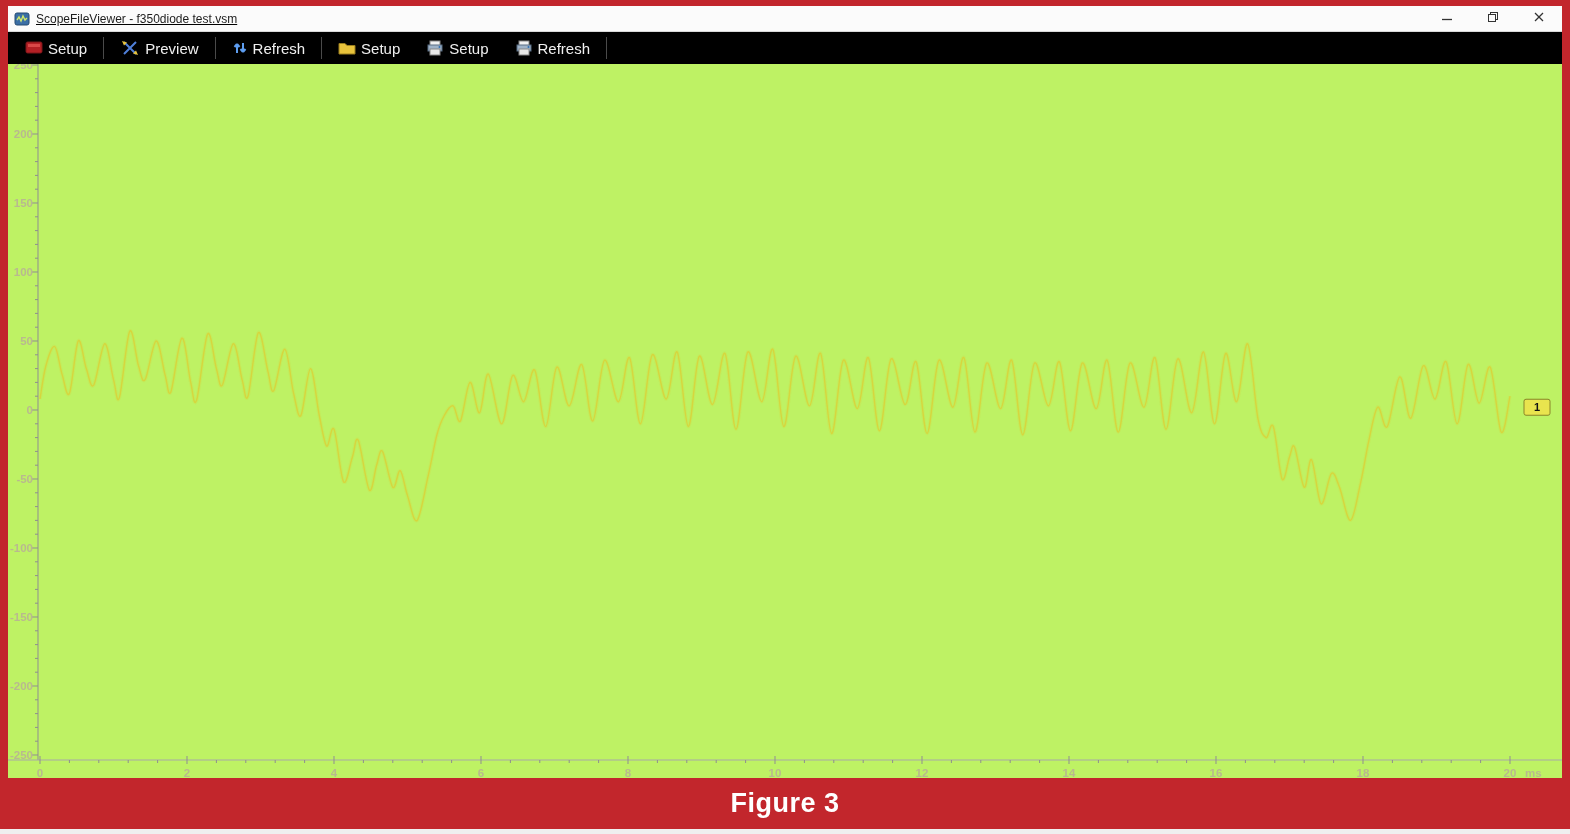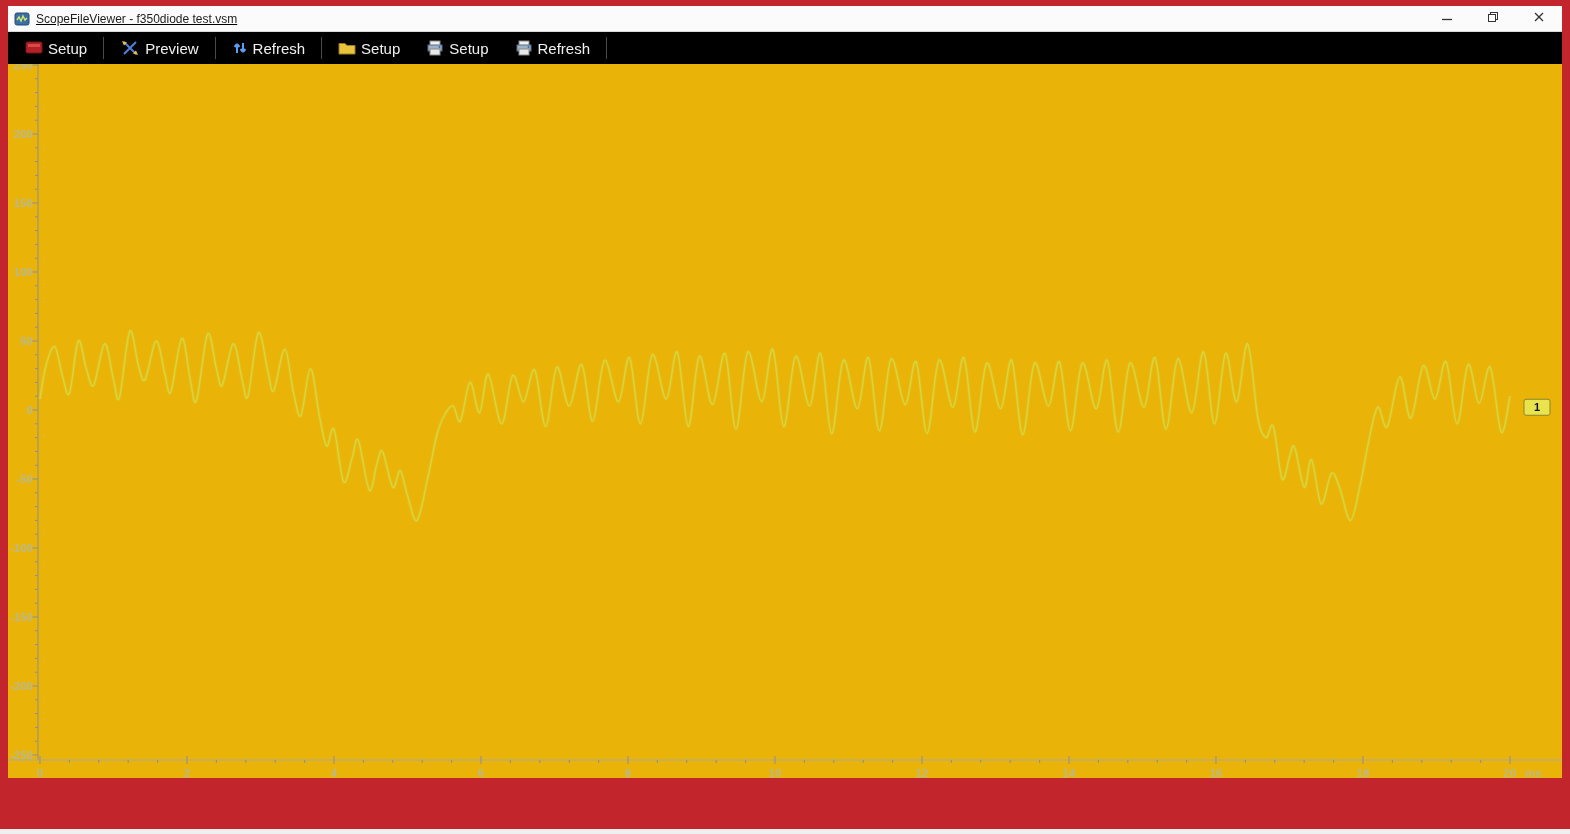--- a/index.html
+++ b/index.html
@@ -17,21 +17,21 @@
   .win-controls { margin-left: auto; display: flex; height: 100%; }
   .wc { width: 46px; height: 100%; display: flex; align-items: center; justify-content: center; background: transparent; border: none; cursor: pointer; }
 
   
   .toolbar { height: 32px; background: #000; display: flex; align-items: center; padding-left: 4px; }
   .tb { display: flex; align-items: center; gap: 5px; background: transparent; border: none; color: #f0f0f0; font-size: 15px; font-family: "Liberation Sans", sans-serif; padding: 0 13px; height: 28px; cursor: pointer; }
   .tb-ic { display: inline-flex; align-items: center; }
   .sep { width: 1px; height: 22px; background: #4a4a4a; margin: 0 3px; }
 
   
-  .scope { flex: 1; position: relative; background: #eab308; overflow: hidden; }
+  .scope { flex: 1; position: relative; background: #bef264; overflow: hidden; }
   #scope-svg { position: absolute; left: 0; top: 0; width: 1554px; height: 714px; }
   .axlbl { font: bold 11.5px "Liberation Sans", sans-serif; fill: #b9b98f; }
   .mklbl { font: bold 11px "Liberation Sans", sans-serif; fill: #141414; }
 
   
   .banner { position: absolute; left: 0; top: 778px; width: 1570px; height: 51px; display: flex; align-items: center; justify-content: center; background: #c2262c; }
   .banner span { color: #ffffff; font-size: 27px; font-weight: bold; letter-spacing: 0.5px; }
   .page-strip { position: absolute; left: 0; top: 829px; width: 1570px; height: 5px; background: #efefef; }
 </style>
 </head>
@@ -288,16 +288,19 @@
           <path d="M32.0,335.0C33.0,329.4 35.4,310.6 37.9,301.8C40.3,293.1 44.0,281.1 46.7,282.5C49.4,283.9 51.6,302.3 54.0,310.1C56.5,317.9 58.7,335.0 61.4,329.4C64.1,323.9 67.4,281.1 70.2,277.0C73.0,272.9 75.7,297.2 78.3,304.6C80.9,312.0 82.6,325.3 85.7,321.2C88.7,317.0 93.4,280.7 96.7,279.8C100.0,278.8 103.0,306.7 105.5,315.6C108.0,324.6 108.7,341.6 111.4,333.6C114.1,325.5 118.5,272.6 121.7,267.3C124.9,262.1 127.9,293.8 130.5,301.8C133.1,309.9 134.2,319.8 137.1,315.6C140.0,311.5 144.8,277.9 148.1,277.0C151.4,276.1 154.5,301.6 156.9,310.1C159.4,318.6 160.0,334.0 162.8,328.1C165.6,322.1 170.5,275.9 173.9,274.2C177.2,272.6 180.2,308.0 182.7,318.4C185.1,328.8 185.7,344.4 188.6,336.3C191.4,328.3 196.3,275.4 199.6,270.1C202.9,264.8 205.9,296.1 208.4,304.6C210.9,313.1 211.5,325.3 214.3,321.2C217.1,317.0 222.0,280.7 225.3,279.8C228.6,278.8 231.7,306.9 234.1,315.6C236.6,324.4 237.3,340.0 240.0,332.2C242.7,324.4 247.0,272.9 250.3,268.7C253.6,264.6 257.3,297.7 259.9,307.4C262.4,317.0 262.9,330.4 265.7,326.7C268.5,323.0 273.4,284.8 276.8,285.3C280.1,285.7 282.9,318.4 285.6,329.4C288.3,340.5 290.1,355.7 292.9,351.5C295.7,347.4 299.4,304.6 302.5,304.6C305.5,304.6 308.6,338.6 311.3,351.5C314.0,364.4 316.2,379.6 318.6,381.9C321.1,384.2 323.2,359.3 326.0,365.3C328.8,371.3 332.5,413.2 335.6,417.8C338.6,422.4 341.9,399.8 344.4,392.9C346.8,386.0 347.4,370.8 350.3,376.4C353.1,381.9 358.2,421.9 361.3,426.0C364.3,430.2 366.4,407.6 368.6,401.2C370.8,394.8 371.8,383.7 374.5,387.4C377.2,391.1 381.9,420.1 384.8,423.3C387.7,426.5 389.7,405.3 392.2,406.7C394.6,408.1 396.7,423.3 399.5,431.6C402.3,439.8 405.6,459.6 409.1,456.4C412.5,453.2 416.8,426.5 420.1,412.2C423.4,398.0 426.2,381.0 428.9,370.8C431.6,360.7 433.6,356.3 436.3,351.5C438.9,346.7 442.4,340.9 445.1,341.9C447.8,342.8 449.6,361.0 452.4,357.0C455.2,353.1 458.8,319.8 462.0,318.4C465.2,317.0 468.5,350.1 471.5,348.8C474.6,347.4 476.7,308.3 480.3,310.1C484.0,312.0 489.5,359.6 493.6,359.8C497.6,360.0 500.9,315.2 504.6,311.5C508.3,307.8 512.0,338.6 515.6,337.7C519.3,336.8 523.0,301.8 526.7,306.0C530.3,310.1 534.0,363.0 537.7,362.6C541.4,362.1 544.8,306.7 548.7,303.2C552.6,299.8 557.0,342.3 561.2,341.9C565.4,341.4 569.8,297.9 573.7,300.5C577.6,303.0 580.9,357.7 584.7,357.0C588.5,356.4 592.2,299.5 596.5,296.3C600.8,293.1 606.3,338.2 610.4,337.7C614.6,337.3 617.8,289.9 621.5,293.6C625.1,297.2 628.7,360.3 632.5,359.8C636.3,359.3 640.0,294.9 644.3,290.8C648.5,286.7 654.1,335.4 658.2,335.0C662.4,334.5 665.6,283.4 669.2,288.0C672.9,292.6 676.6,361.9 680.3,362.6C683.9,363.3 687.3,295.9 691.3,292.2C695.3,288.5 700.2,340.9 704.5,340.5C708.8,340.0 713.1,285.3 717.0,289.4C720.9,293.6 724.2,365.6 728.0,365.3C731.8,365.1 735.5,292.6 739.8,288.0C744.1,283.4 749.6,338.2 753.8,337.7C757.9,337.3 761.1,281.1 764.8,285.3C768.5,289.4 772.0,361.4 775.8,362.6C779.6,363.7 783.3,295.6 787.6,292.2C791.9,288.7 797.4,342.3 801.5,341.9C805.7,341.4 808.9,284.8 812.6,289.4C816.2,294.0 819.8,368.3 823.6,369.5C827.4,370.6 831.1,300.5 835.4,296.3C839.6,292.2 845.2,345.1 849.3,344.6C853.5,344.2 856.7,289.9 860.3,293.6C864.0,297.2 867.6,366.5 871.4,366.7C875.2,366.9 878.8,299.3 883.1,294.9C887.4,290.6 892.9,340.0 897.1,340.5C901.3,340.9 904.4,292.9 908.1,297.7C911.8,302.5 915.3,369.7 919.1,369.5C922.9,369.2 926.6,300.7 930.9,296.3C935.2,291.9 940.7,343.7 944.9,343.2C949.0,342.8 952.2,289.4 955.9,293.6C959.6,297.7 963.1,367.2 966.9,368.1C970.7,369.0 974.4,303.0 978.7,299.1C983.0,295.2 988.5,345.1 992.6,344.6C996.8,344.2 1000.0,291.9 1003.7,296.3C1007.3,300.7 1010.9,370.4 1014.7,370.8C1018.5,371.3 1022.2,303.9 1026.5,299.1C1030.7,294.3 1036.3,342.1 1040.4,341.9C1044.6,341.6 1047.8,293.6 1051.4,297.7C1055.1,301.8 1058.7,366.5 1062.5,366.7C1066.3,366.9 1069.9,302.8 1074.2,299.1C1078.5,295.4 1084.0,345.1 1088.2,344.6C1092.4,344.2 1095.5,292.4 1099.2,296.3C1102.9,300.2 1106.4,367.6 1110.2,368.1C1114.0,368.5 1117.7,303.2 1122.0,299.1C1126.3,294.9 1131.8,344.2 1136.0,343.2C1140.1,342.3 1143.3,289.9 1147.0,293.6C1150.7,297.2 1154.2,365.1 1158.0,365.3C1161.8,365.6 1165.5,297.7 1169.8,294.9C1174.1,292.2 1179.5,349.9 1183.7,348.8C1188.0,347.6 1191.7,286.2 1195.5,288.0C1199.3,289.9 1202.9,359.6 1206.5,359.8C1210.2,360.0 1213.9,293.1 1217.6,289.4C1221.2,285.7 1224.9,339.3 1228.6,337.7C1232.3,336.1 1236.1,277.0 1239.6,279.8C1243.2,282.5 1246.8,338.6 1249.9,354.3C1253.0,369.9 1255.4,372.2 1258.0,373.6C1260.6,375.0 1262.6,355.7 1265.3,362.6C1268.0,369.5 1271.5,409.9 1274.1,415.0C1276.8,420.1 1279.4,398.2 1281.5,392.9C1283.6,387.6 1284.2,378.2 1286.6,383.3C1289.1,388.3 1293.4,421.2 1296.2,423.3C1299.0,425.3 1300.7,392.9 1303.5,395.7C1306.4,398.4 1309.8,437.5 1313.1,439.8C1316.4,442.1 1320.3,412.2 1323.4,409.5C1326.5,406.7 1328.3,415.5 1331.5,423.3C1334.7,431.1 1339.0,457.3 1342.5,456.4C1346.1,455.5 1349.7,431.1 1352.8,417.8C1355.9,404.4 1358.1,388.8 1360.9,376.4C1363.7,363.9 1366.6,345.5 1369.7,343.2C1372.8,340.9 1375.6,367.6 1379.3,362.6C1382.9,357.5 1387.8,314.3 1391.8,312.9C1395.7,311.5 1398.9,356.1 1402.8,354.3C1406.7,352.4 1411.2,305.1 1415.3,301.8C1419.3,298.6 1423.2,335.6 1427.0,335.0C1430.8,334.3 1434.4,293.6 1438.1,297.7C1441.7,301.8 1445.4,359.3 1449.1,359.8C1452.8,360.3 1456.4,303.9 1460.1,300.5C1463.8,297.0 1467.5,338.6 1471.1,339.1C1474.8,339.6 1478.5,298.4 1482.2,303.2C1485.8,308.1 1489.9,363.3 1493.2,368.1C1496.5,372.9 1500.5,338.2 1502.0,332.2" fill="none" stroke="#d6d63e" stroke-width="1.4"></path>
           <g>
             <rect x="1516" y="335.24" width="26" height="16" rx="2" fill="#e9e44e" stroke="#8a8428"></rect>
             <text x="1529" y="347.24" text-anchor="middle" class="mklbl">1</text>
           </g>
         </svg>
     </div>
 
   </div>
 
+  <div class="banner">
+    <span>Figure 3</span>
+  </div>
 
   <div class="page-strip"></div>
 
 </div>
 
 </body></html>

